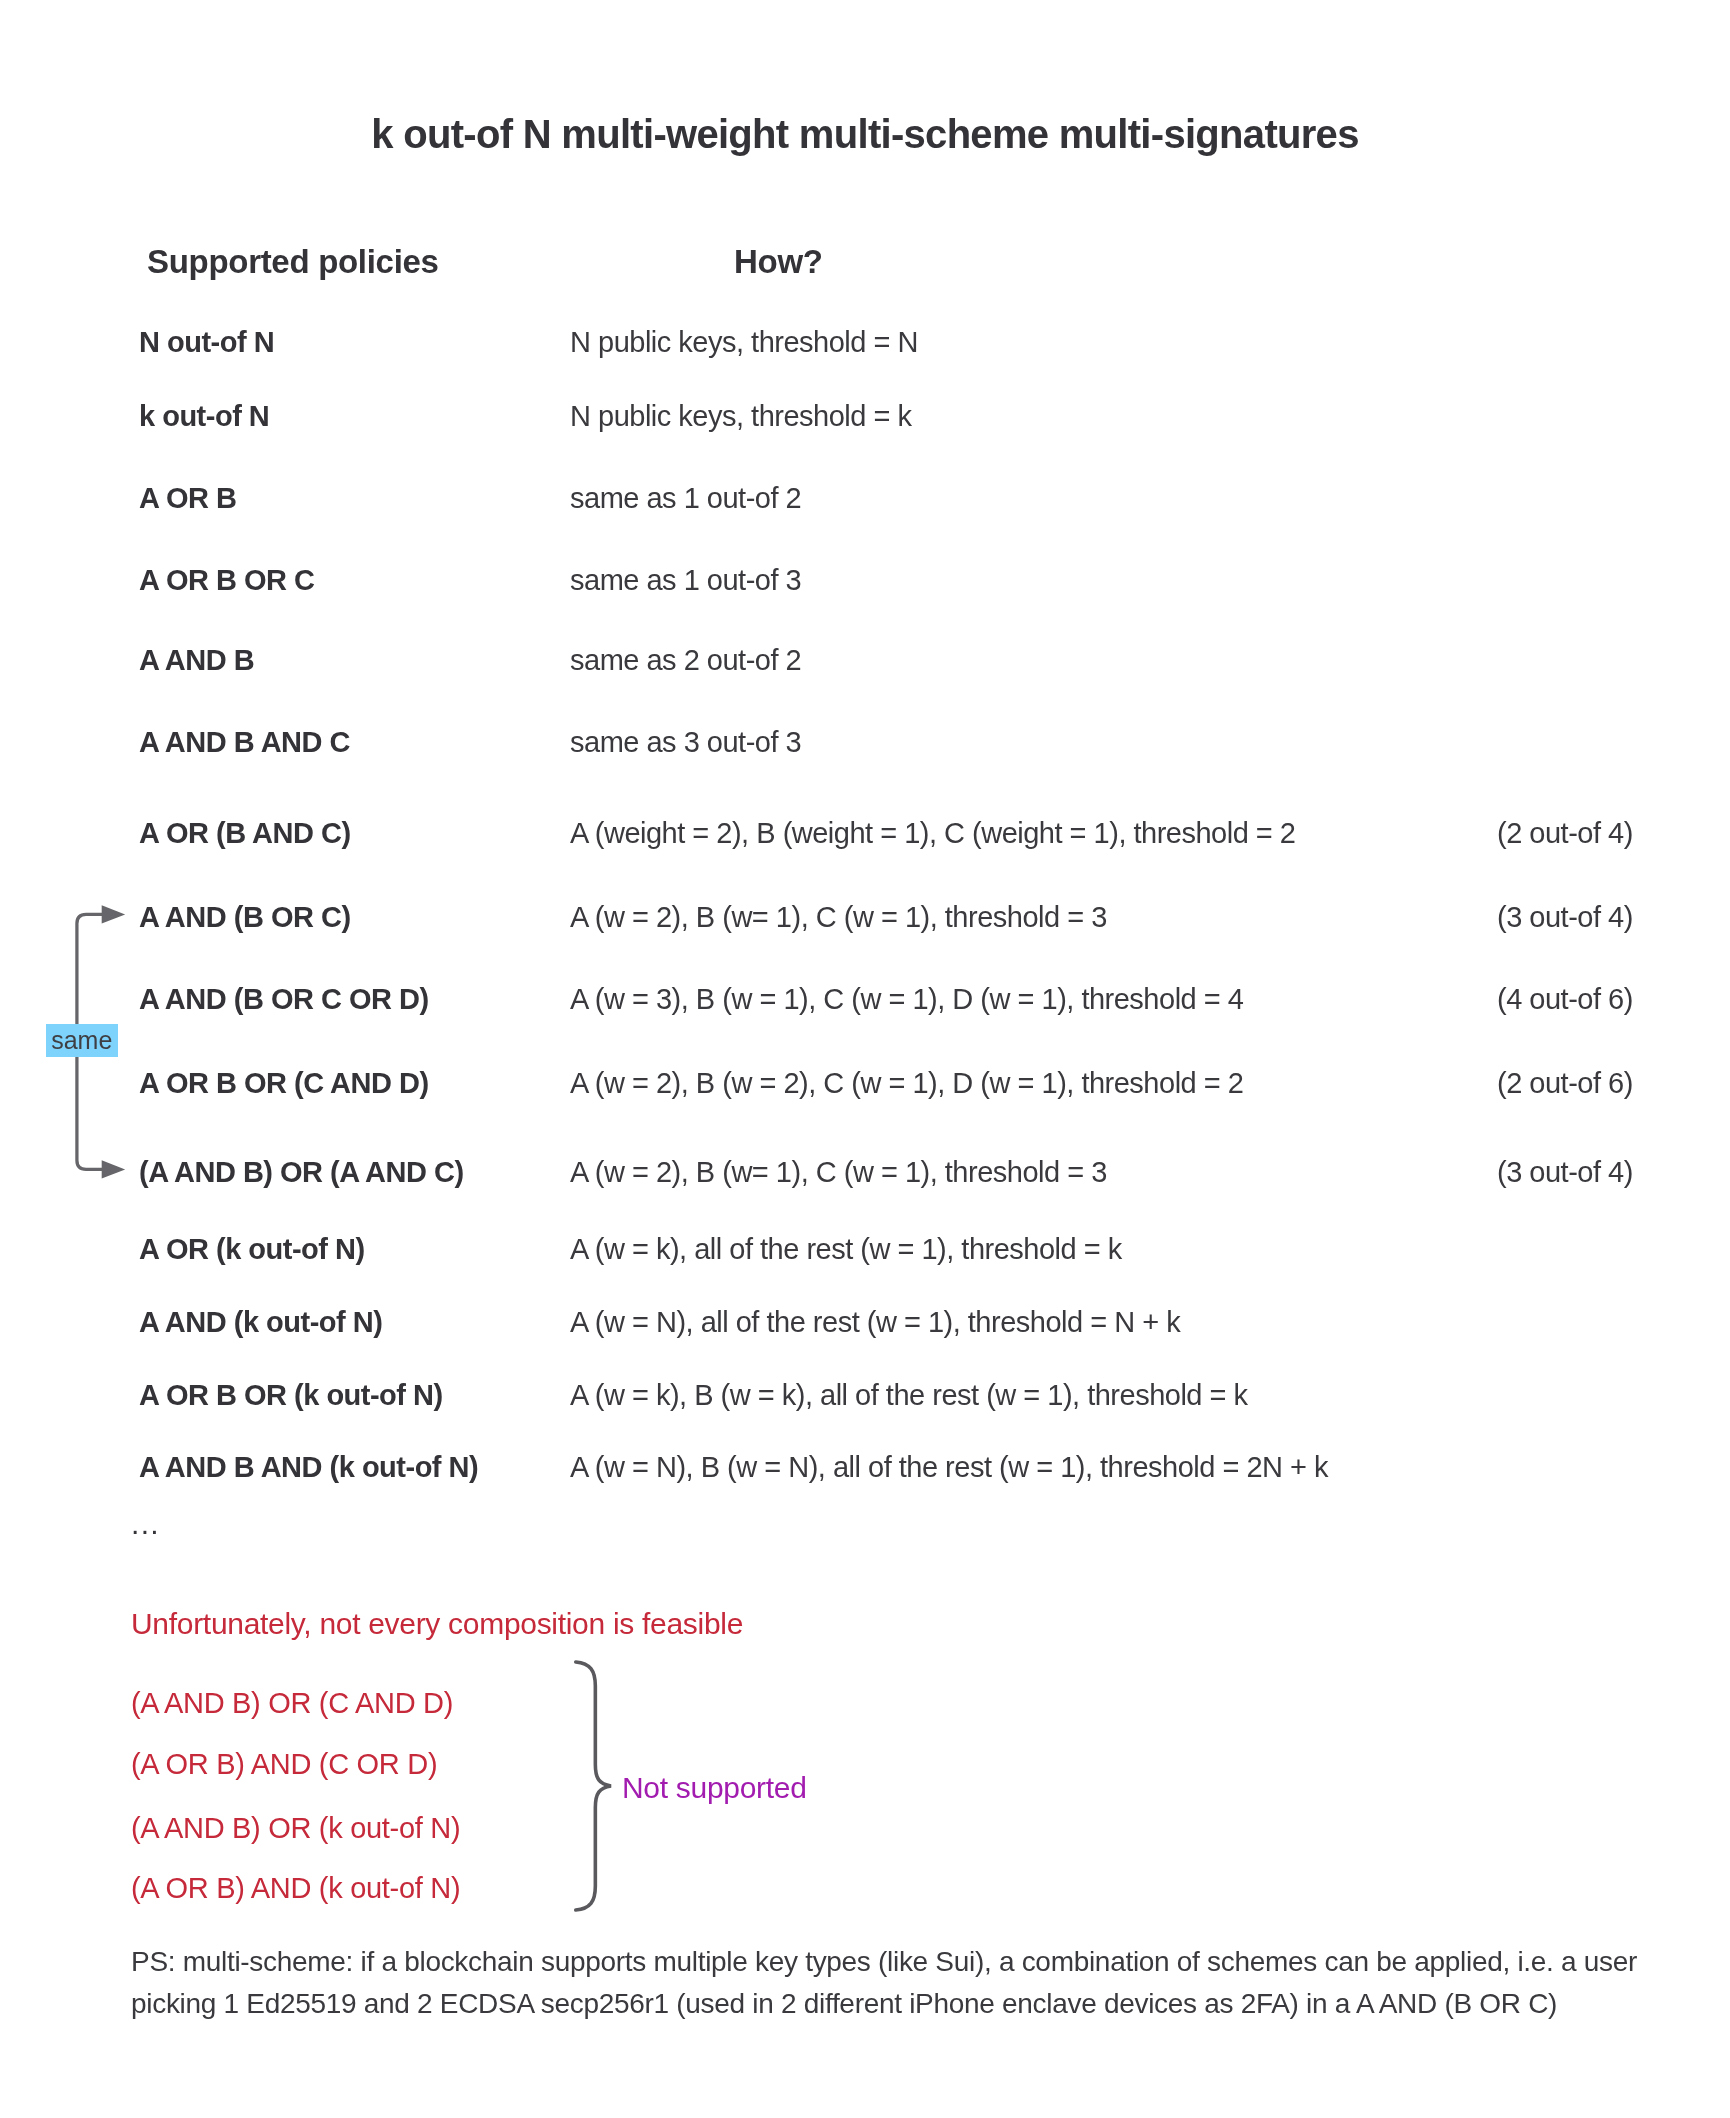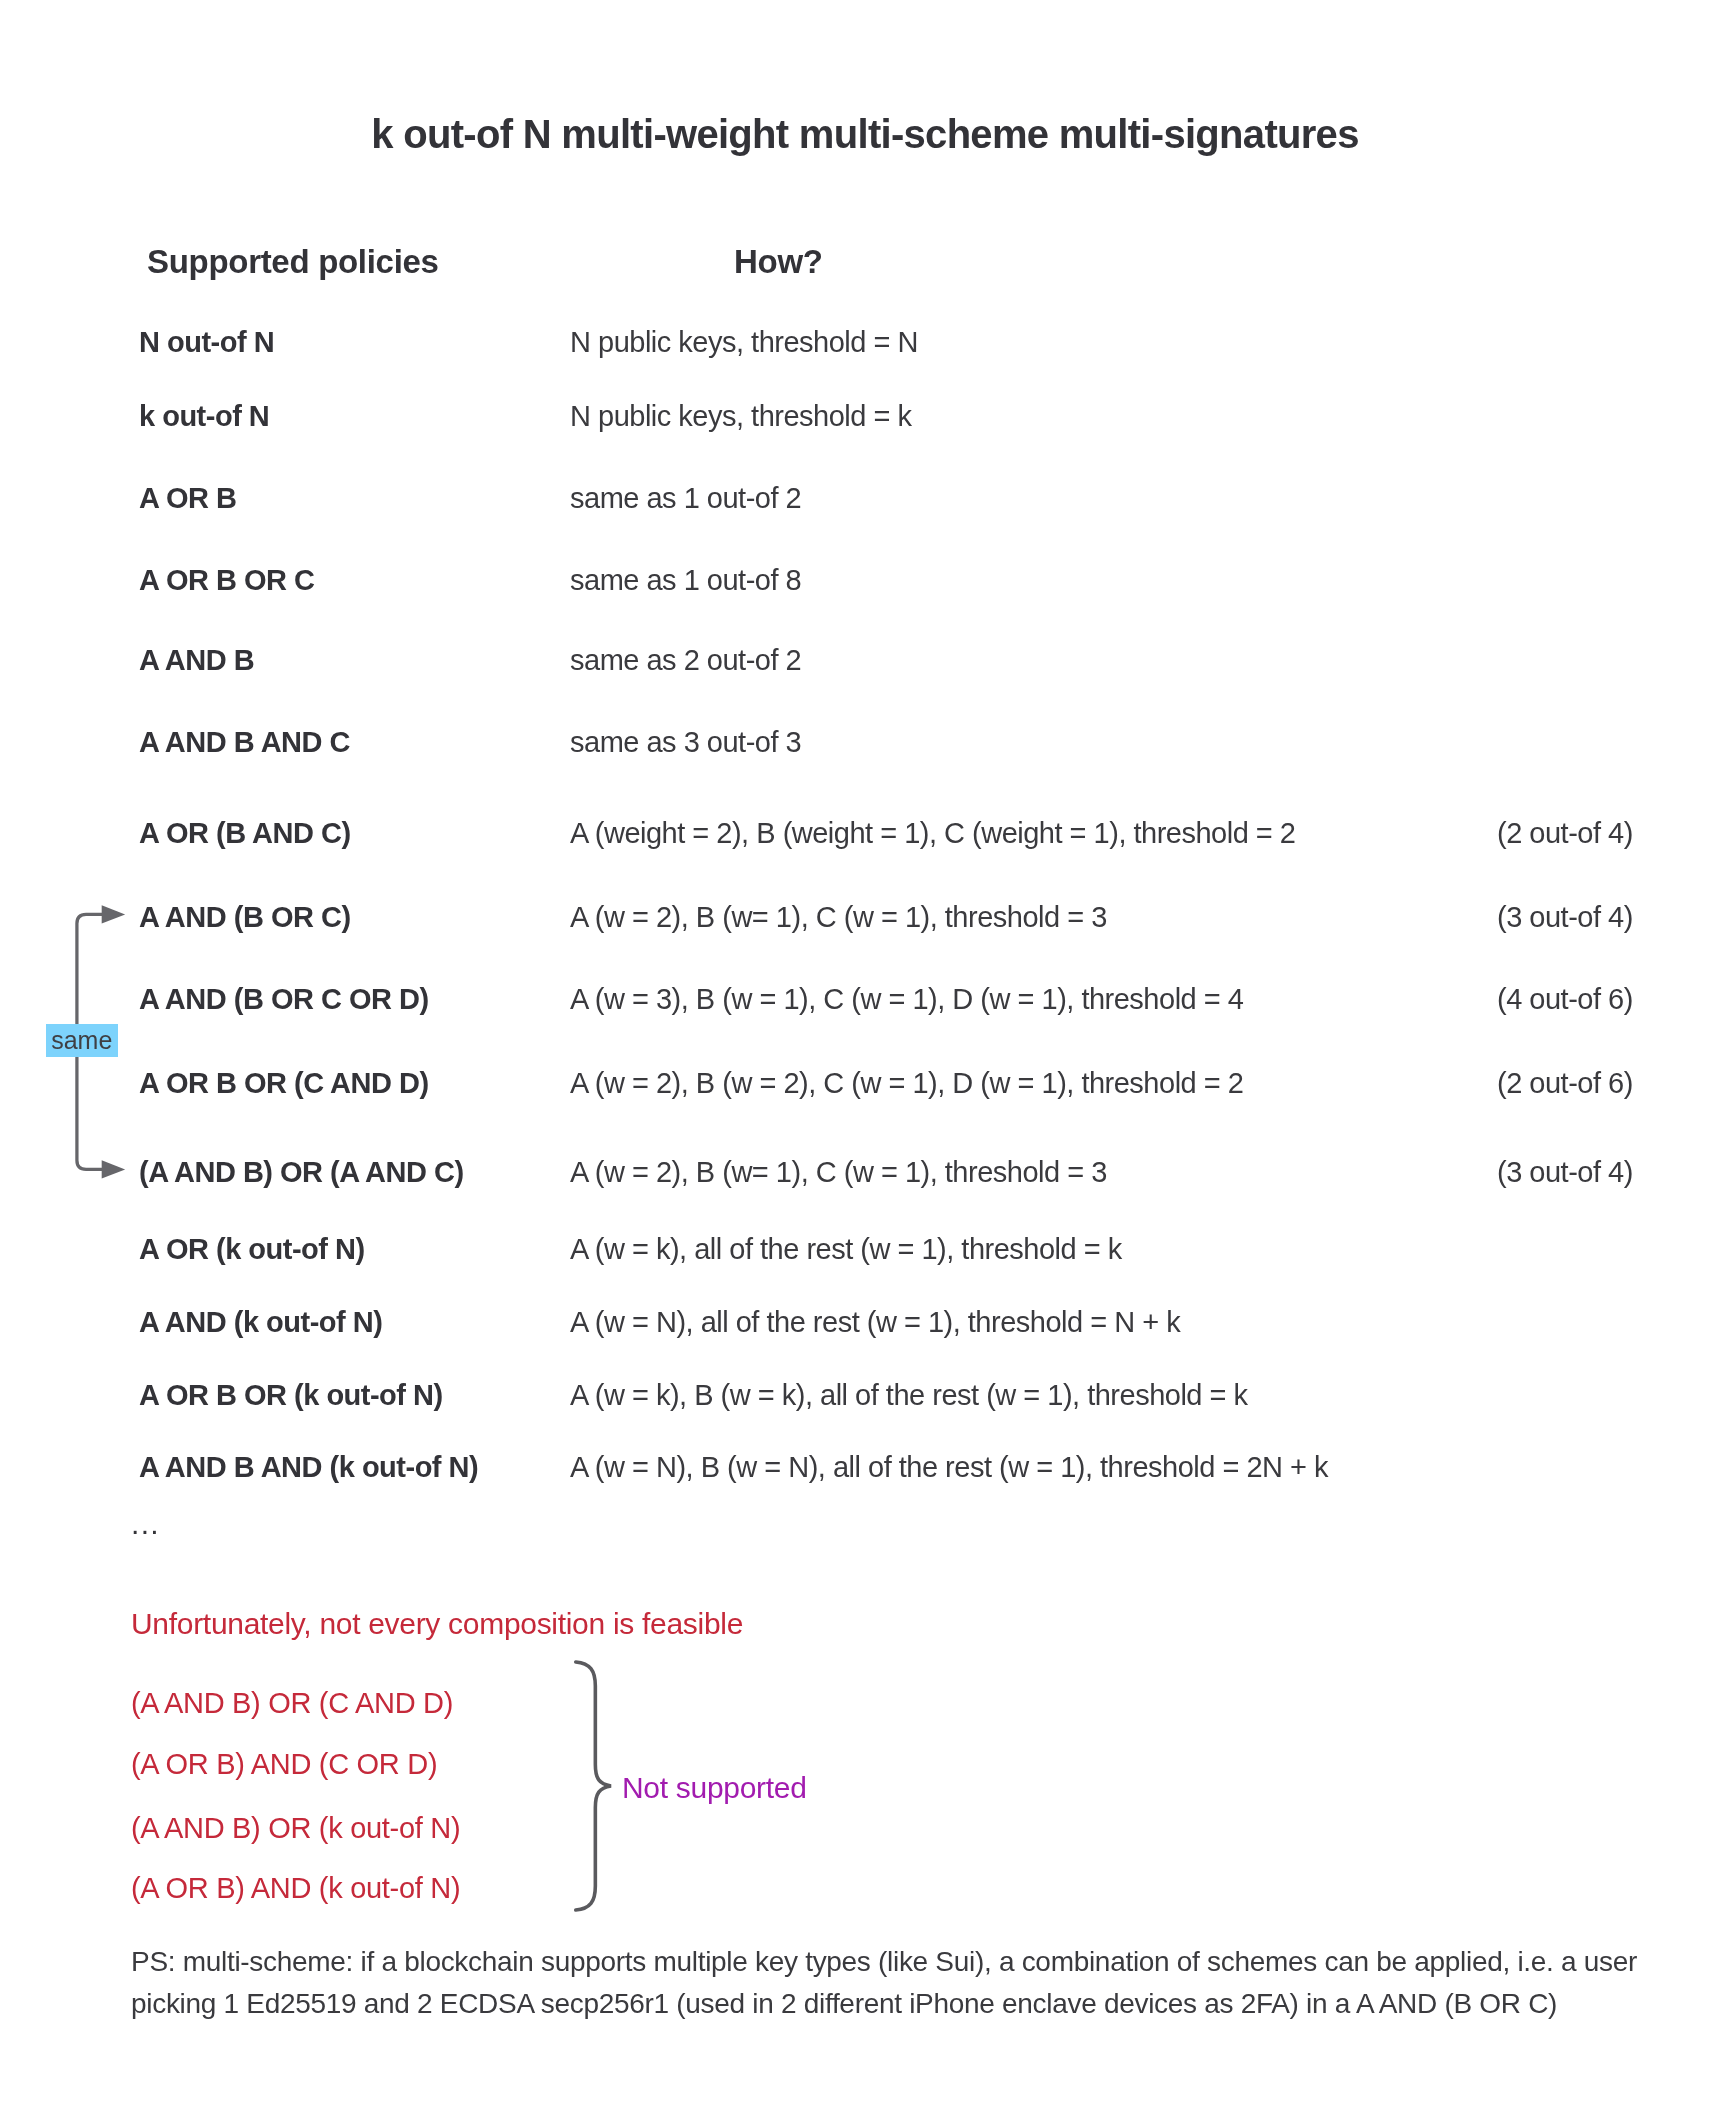--- a/index.html
+++ b/index.html
@@ -120,21 +120,21 @@
     <div class="how">N public keys, threshold = k</div>
     <div class="note"></div>
   </div>
   <div class="row" style="top:482px">
     <div class="policy">A OR B</div>
     <div class="how">same as 1 out-of 2</div>
     <div class="note"></div>
   </div>
   <div class="row" style="top:564px">
     <div class="policy">A OR B OR C</div>
-    <div class="how">same as 1 out-of 8</div>
+    <div class="how">same as 1 out-of 3</div>
     <div class="note"></div>
   </div>
   <div class="row" style="top:644px">
     <div class="policy">A AND B</div>
     <div class="how">same as 2 out-of 2</div>
     <div class="note"></div>
   </div>
   <div class="row" style="top:726px">
     <div class="policy">A AND B AND C</div>
     <div class="how">same as 3 out-of 3</div>

